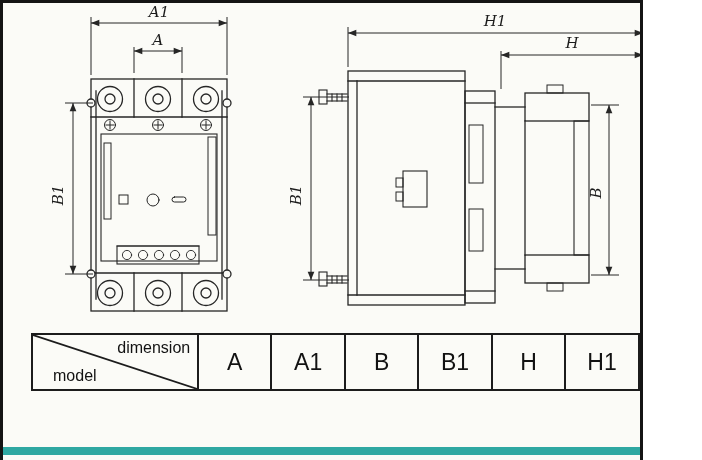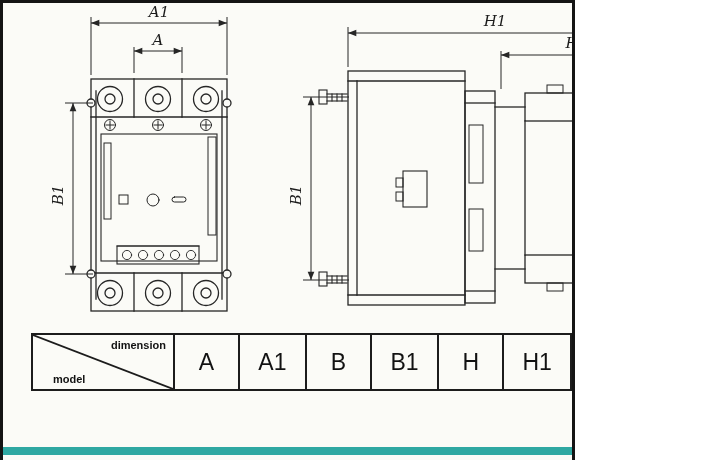--- a/index.html
+++ b/index.html
@@ -1,33 +1,33 @@
 <!DOCTYPE html>
 <html style="--accent: #2fa8a2;"><head>
 <meta charset="utf-8">
 <style>
   html,body{margin:0;padding:0;background:#fff;}
   .page{
-    position:relative;width:575px;height:460px;box-sizing:border-box;
+    position:relative;width:643px;height:460px;box-sizing:border-box;
     background:#fbfbf7;border:3px solid #141414;border-bottom:none;
     overflow:hidden;font-family:"Liberation Sans",sans-serif;
   }
   .drawing{position:absolute;left:0;top:0;display:block;}
   .dim{
     font-family:"DejaVu Serif",serif;font-style:italic;font-size:15px;
     fill:#1b1b1b;stroke:none;text-anchor:middle;
   }
   .dim-table{position:absolute;left:28px;top:330px;border-collapse:collapse;table-layout:fixed;background:transparent;}
   .dim-table td{border:2px solid #1c1c1c;text-align:center;vertical-align:middle;color:#121212;padding:0;}
   .header-row td{height:54px;font-size:23px;}
   .data-row td{height:33px;font-size:20px;}
   .model-cell{font-size:21px;letter-spacing:.5px;}
   .diag-cell{position:relative;}
   .diag-line{position:absolute;left:0;top:0;width:100%;height:100%;display:block;}
-  .diag-word{position:absolute;font-size:11px;color:#121212;font-weight:bold;}
+  .diag-word{position:absolute;font-size:16px;color:#121212;}
   .word-dimension{top:4px;right:7px;}
   .word-model{bottom:4px;left:20px;}
   .faded{color:#6d6d6d;}
   .accent-strip{position:absolute;left:0;right:0;bottom:5px;height:8px;background:var(--accent,#2fa8a2);}
 </style>
 </head>
 <body>
 
 <div class="page">
 

